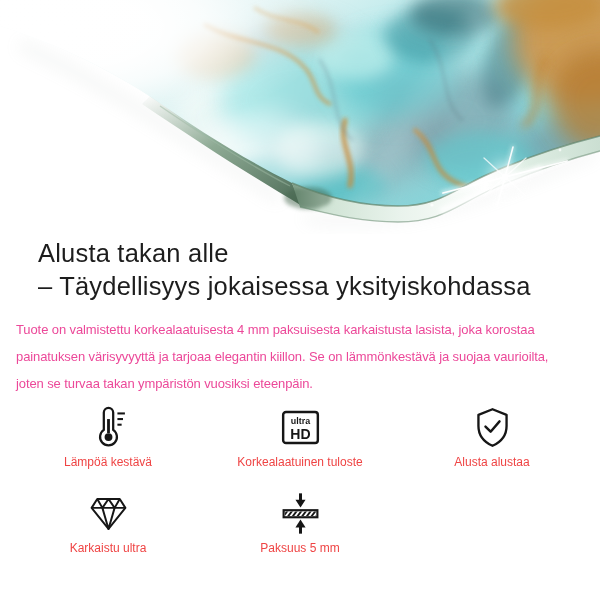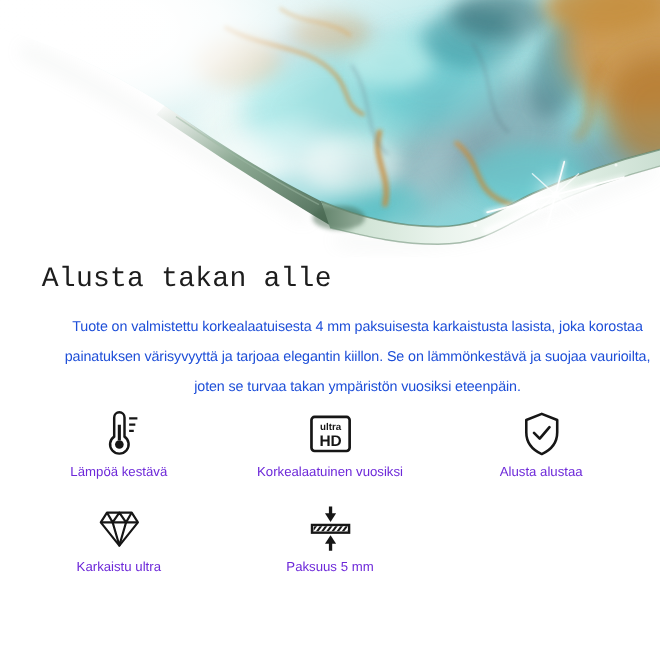--- a/index.html
+++ b/index.html
@@ -1,30 +1,30 @@
 <!DOCTYPE html>
 <html lang="fi"><head>
 <meta charset="utf-8">
 <style>
   html,body{margin:0;padding:0;background:#fff;}
   body{width:600px;height:600px;overflow:hidden;
        font-family:"Liberation Sans","DejaVu Sans",sans-serif;color:#3c3c3c;}
   .page{position:relative;width:600px;height:600px;background:#fff;}
   .hero{width:600px;height:234px;overflow:hidden;}
   .hero svg{display:block;}
-  .title{margin:3px 0 0 38px;font-family:Liberation Mono, monospace;
+  .title{margin:3px 0 0 38px;font-family:Liberation Sans, sans-serif;
          font-weight:400;font-size:25.5px;line-height:33px;color:#1d1d1d;letter-spacing:.2px;}
   .title-line{display:block;white-space:nowrap;}
-  .description{margin:13px 30px 0 58px;width:534px;font-size:13px;line-height:27px;
-               color:#1d4ed8;letter-spacing:-0.1px;text-align:center;}
+  .description{margin:13px 30px 0 16px;width:534px;font-size:13px;line-height:27px;
+               color:#ec4899;letter-spacing:-0.1px;}
   .features{margin:8px 0 0 12px;display:grid;grid-template-columns:repeat(3,192px);row-gap:22px;}
   .feature{display:flex;flex-direction:column;align-items:center;}
   .icon{width:45px;height:45px;margin-bottom:5px;}
   .icon svg{width:100%;height:100%;display:block;}
-  .feature-label{font-size:12px;color:#6d28d9;white-space:nowrap;}
+  .feature-label{font-size:12px;color:#ef4444;white-space:nowrap;}
 </style>
 </head>
 <body>
 
 <div class="page">
 
   <section class="hero">
     <svg width="600" height="234" viewBox="0 0 600 234" aria-hidden="true">
       <defs>
         <linearGradient id="gBase" x1="0" y1="0" x2="1" y2="0.6">
@@ -137,20 +137,21 @@
         <path d="M484,196 L526,158" stroke="#ffffff" stroke-width="1.3" opacity="0.75" fill="none"></path>
         <circle cx="505" cy="177" r="3.2" fill="#ffffff"></circle>
         <circle cx="432" cy="205" r="1.6" fill="#ffffff" opacity="0.8"></circle>
         <circle cx="560" cy="150" r="1.4" fill="#ffffff" opacity="0.7"></circle>
       </g>
     </svg>
   </section>
 
   <h1 class="title">
     <span class="title-line">Alusta takan alle</span>
+    <span class="title-line">– Täydellisyys jokaisessa yksityiskohdassa</span>
   </h1>
 
   <p class="description">Tuote on valmistettu korkealaatuisesta 4 mm paksuisesta karkaistusta lasista, joka korostaa painatuksen värisyvyyttä ja tarjoaa elegantin kiillon. Se on lämmönkestävä ja suojaa vaurioilta, joten se turvaa takan ympäristön vuosiksi eteenpäin.</p>
 
   <div class="features">
 
     <div class="feature">
       <span class="icon">
         <svg viewBox="0 0 48 48">
           <path d="M19,8 a5,5 0 0 1 10,0 v18.6 a9,9 0 1 1 -10,0 Z" fill="none" stroke="#161616" stroke-width="2.4"></path>
@@ -165,21 +166,21 @@
     </div>
 
     <div class="feature">
       <span class="icon">
         <svg viewBox="0 0 48 48">
           <rect x="5.5" y="7.5" width="37" height="33" rx="3" fill="none" stroke="#161616" stroke-width="2.6"></rect>
           <text x="24" y="20.5" text-anchor="middle" font-size="9.5" font-weight="bold" fill="#161616" font-family="Liberation Sans, sans-serif">ultra</text>
           <text x="24" y="36" text-anchor="middle" font-size="15" font-weight="bold" fill="#161616" font-family="Liberation Sans, sans-serif">HD</text>
         </svg>
       </span>
-      <span class="feature-label">Korkealaatuinen vuosiksi</span>
+      <span class="feature-label">Korkealaatuinen tuloste</span>
     </div>
 
     <div class="feature">
       <span class="icon">
         <svg viewBox="0 0 48 48">
           <path d="M24,4.5 L39,10.5 V22.3 C39,32.5 32.8,39.5 24,43.5 C15.2,39.5 9,32.5 9,22.3 V10.5 Z" fill="none" stroke="#161616" stroke-width="2.5" stroke-linejoin="round"></path>
           <path d="M16.5,23 L22,28.5 L31.5,17.5" fill="none" stroke="#161616" stroke-width="2.6" stroke-linecap="round" stroke-linejoin="round"></path>
         </svg>
       </span>
       <span class="feature-label">Alusta alustaa</span>

